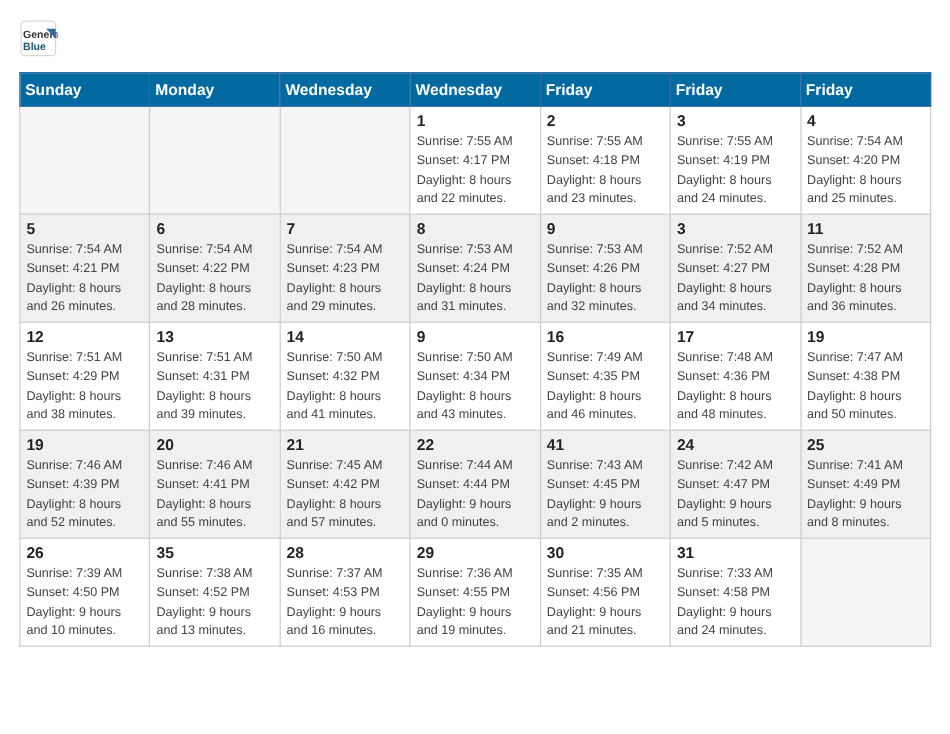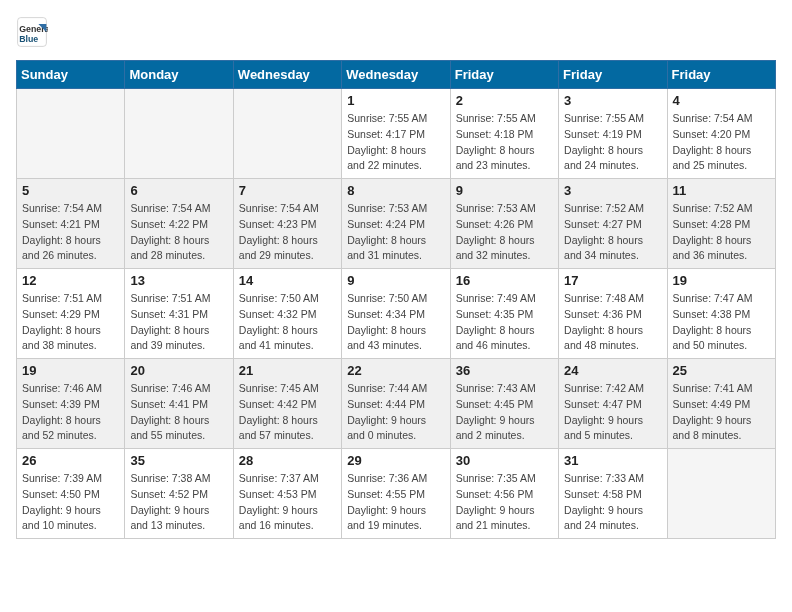--- a/index.html
+++ b/index.html
@@ -214,21 +214,21 @@
         </td>
         <td>
           <span class="day-num">21</span>
           <div class="day-info">Sunrise: 7:45 AM<br>Sunset: 4:42 PM<br>Daylight: 8 hours<br>and 57 minutes.</div>
         </td>
         <td>
           <span class="day-num">22</span>
           <div class="day-info">Sunrise: 7:44 AM<br>Sunset: 4:44 PM<br>Daylight: 9 hours<br>and 0 minutes.</div>
         </td>
         <td>
-          <span class="day-num">36</span>
+          <span class="day-num">41</span>
           <div class="day-info">Sunrise: 7:43 AM<br>Sunset: 4:45 PM<br>Daylight: 9 hours<br>and 2 minutes.</div>
         </td>
         <td>
           <span class="day-num">24</span>
           <div class="day-info">Sunrise: 7:42 AM<br>Sunset: 4:47 PM<br>Daylight: 9 hours<br>and 5 minutes.</div>
         </td>
         <td>
           <span class="day-num">25</span>
           <div class="day-info">Sunrise: 7:41 AM<br>Sunset: 4:49 PM<br>Daylight: 9 hours<br>and 8 minutes.</div>
         </td>

